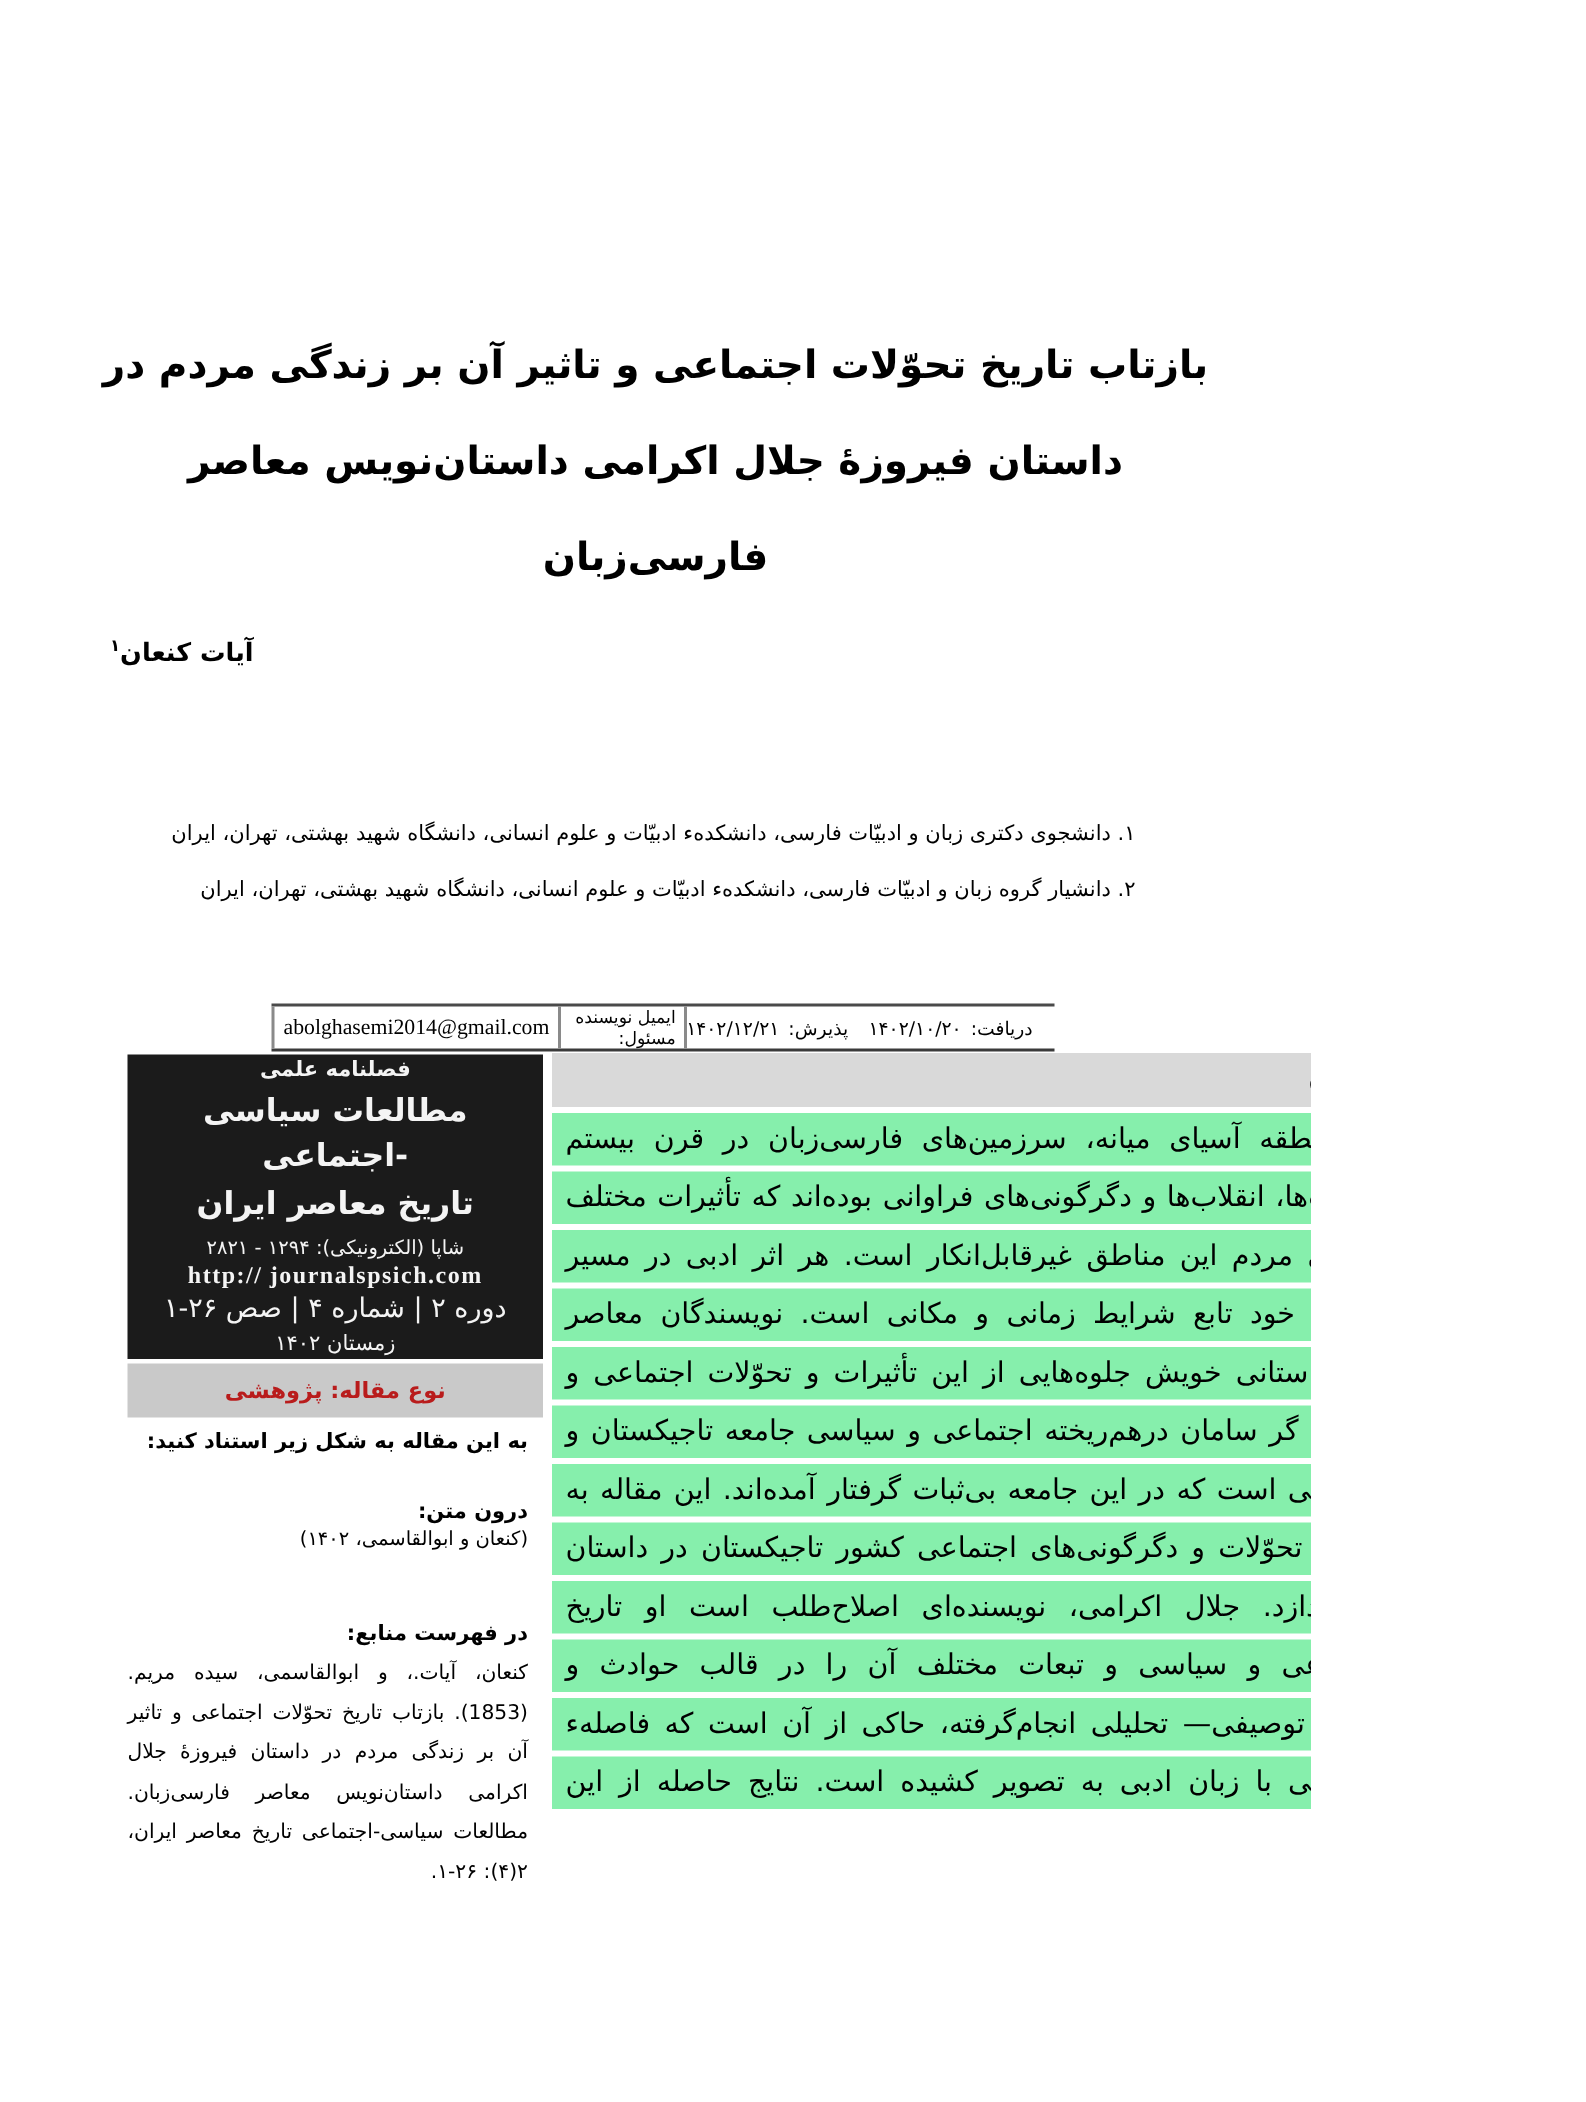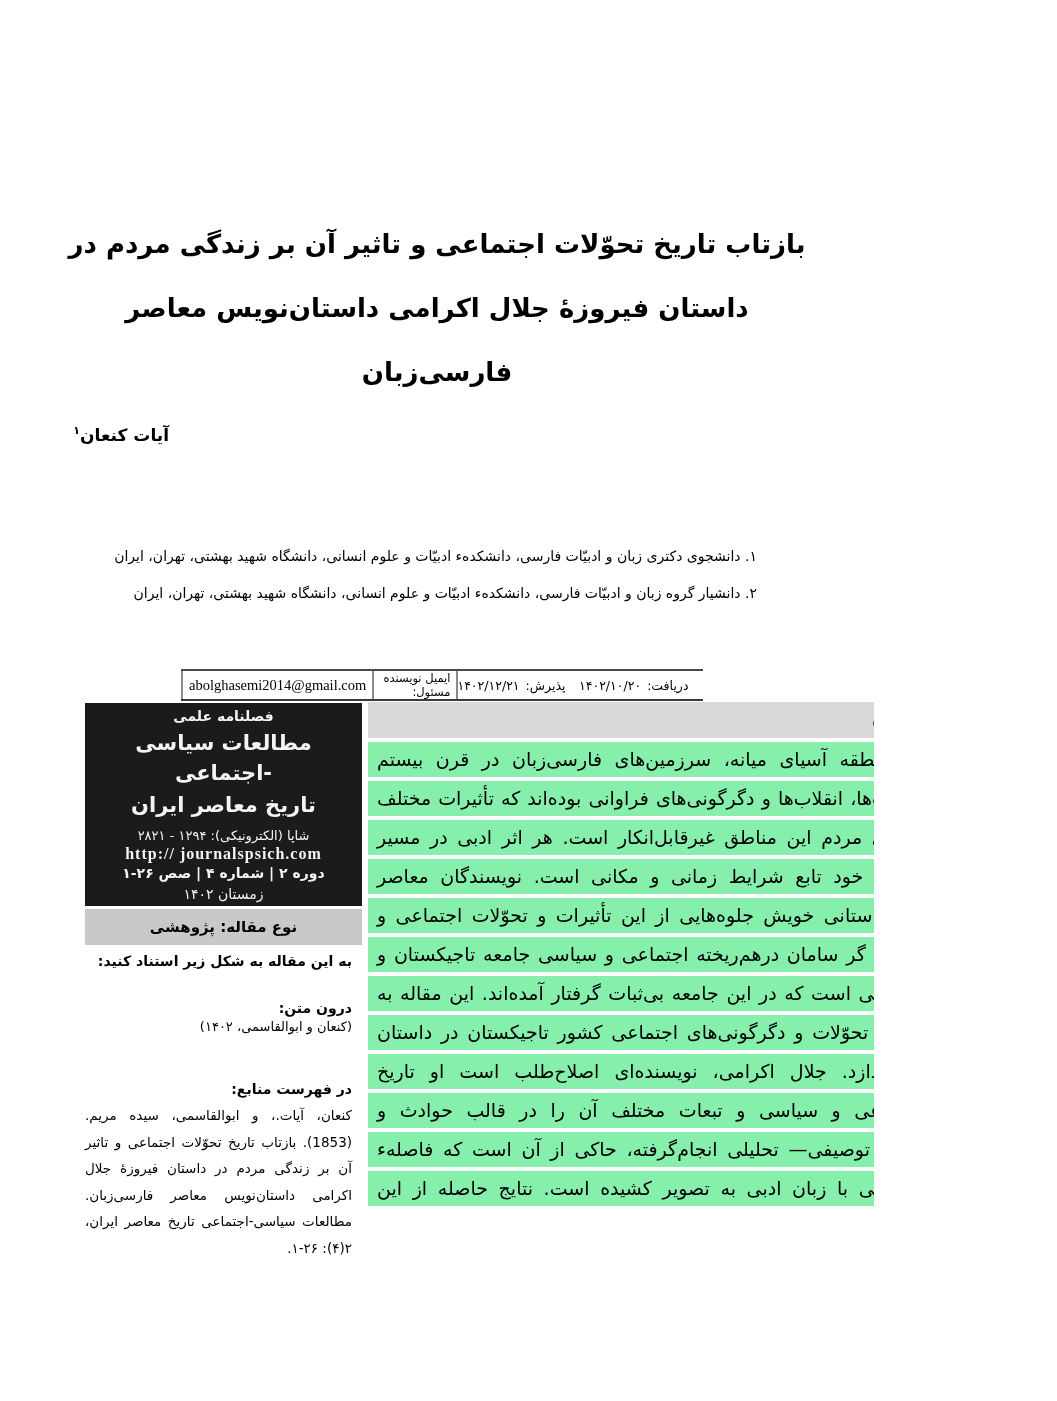--- a/index.html
+++ b/index.html
@@ -32,26 +32,26 @@
   .cell-email{flex:1;font-family:"Liberation Serif",serif;font-size:14.5px;direction:ltr;}
   
   .jbox{
     position:absolute;left:85px;top:703px;width:277px;height:203px;background:#1b1b1b;color:#f4f4f4;
     display:flex;flex-direction:column;justify-content:center;align-items:center;text-align:center;gap:2px;
   }
   .jbox .jtype{font-size:14px;font-weight:bold;margin-bottom:2px;}
   .jbox .jname{font-size:21px;font-weight:bold;line-height:30px;}
   .jbox .jissn{font-size:13px;margin-top:6px;}
   .jbox .jurl{font-family:"Liberation Serif",serif;font-weight:bold;font-size:16px;direction:ltr;letter-spacing:1px;}
-  .jbox .jissue{font-size:14px;font-weight:bold;text-align:right;}
+  .jbox .jissue{font-size:18px;font-weight:normal;text-align:right;}
   .jbox .jseason{font-size:14px;margin-top:3px;}
   
   .typebar{
     position:absolute;left:85px;top:909px;width:277px;height:36px;background:#c9c9c9;
-    text-align:center;line-height:36px;font-weight:bold;font-size:15px;color:#000000;
+    text-align:center;line-height:36px;font-weight:bold;font-size:15px;color:#b91c1c;
   }
   
   .citecol{position:absolute;left:85px;width:267px;top:953px;text-align:right;}
   .cite-heading{font-weight:bold;font-size:14px;}
   .intext-label{font-weight:bold;font-size:14px;margin-top:31px;}
   .intext-value{font-size:13px;margin-top:3px;margin-left:0;padding-left:0;margin-right:0;
     text-align:right;padding-right:0;}
   .intext-value span{display:inline-block;margin-left:94px;direction:rtl;}
   .reflist-label{font-weight:bold;font-size:14px;margin-top:47px;}
   .reflist-text{font-size:13.5px;line-height:26.5px;margin-top:5px;text-align:justify;}

